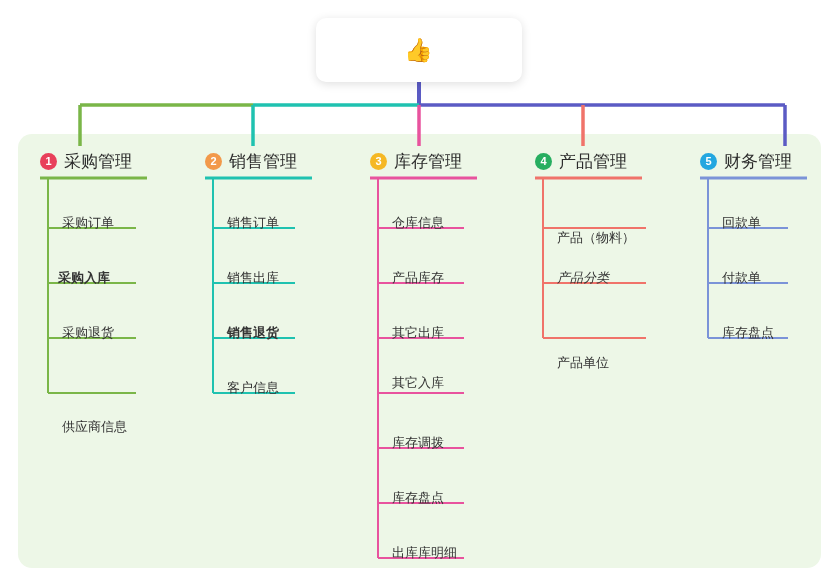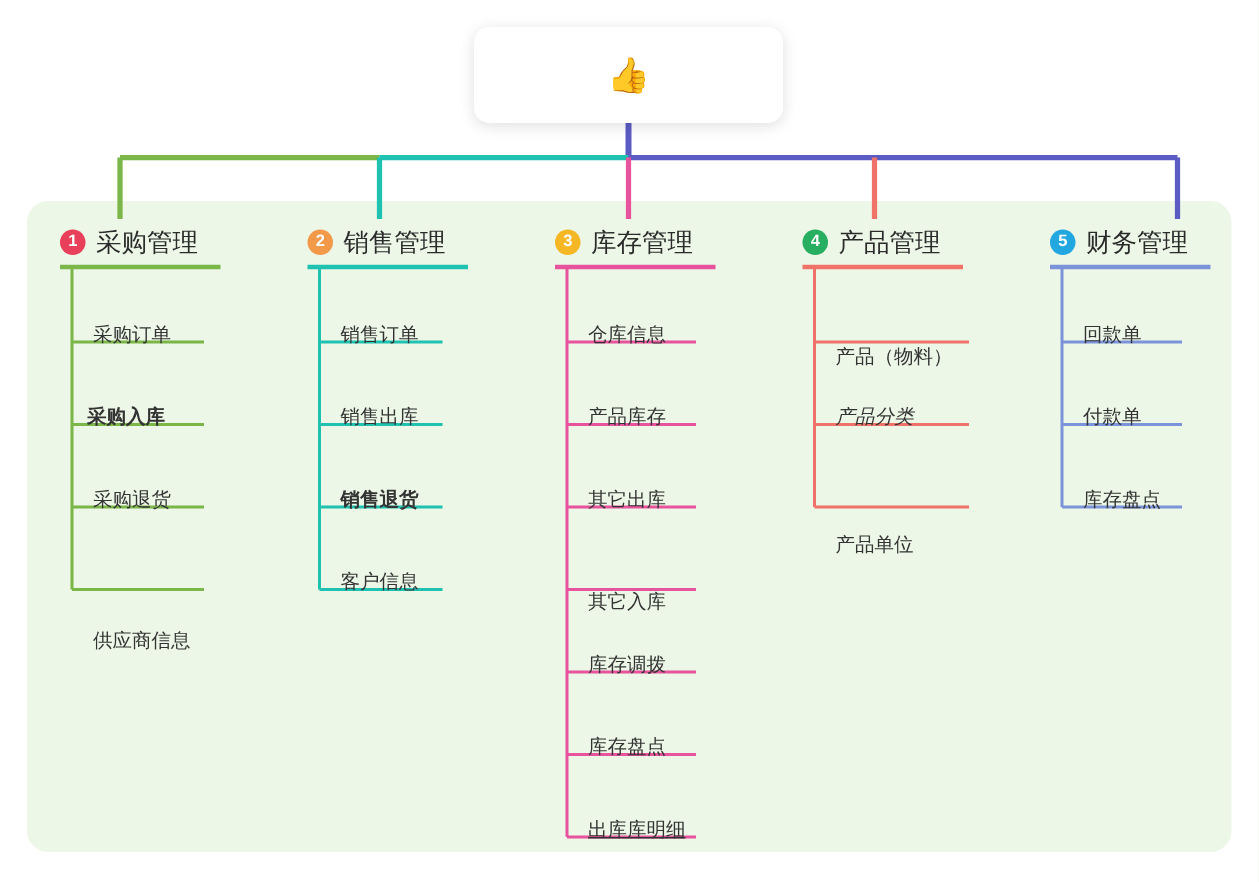--- a/index.html
+++ b/index.html
@@ -140,24 +140,24 @@
         <div class="leaf" style="left: 22px; top: 229px;">客户信息</div>
       </div>
       <div class="branch" style="left: 370px; top: 150px;">
         <div class="branch-head">
           <span class="badge" style="background: rgb(245, 184, 36);">3</span>
           <span class="branch-title">库存管理</span>
         </div>
         <div class="leaf" style="left: 22px; top: 64px;">仓库信息</div>
         <div class="leaf" style="left: 22px; top: 119px;">产品库存</div>
         <div class="leaf" style="left: 22px; top: 174px;">其它出库</div>
-        <div class="leaf" style="left: 22px; top: 242px;">其它入库</div>
+        <div class="leaf" style="left: 22px; top: 224px;">其它入库</div>
         <div class="leaf" style="left: 22px; top: 284px;">库存调拨</div>
         <div class="leaf" style="left: 22px; top: 339px;">库存盘点</div>
-        <div class="leaf" style="left: 22px; top: 394px; text-decoration: underline;">出库库明细</div>
+        <div class="leaf" style="left: 22px; top: 394px;">出库库明细</div>
       </div>
       <div class="branch" style="left: 535px; top: 150px;">
         <div class="branch-head">
           <span class="badge" style="background: rgb(39, 174, 96);">4</span>
           <span class="branch-title">产品管理</span>
         </div>
         <div class="leaf" style="left: 22px; top: 79px;">产品（物料）</div>
         <div class="leaf" style="left: 22px; top: 119px; font-style: italic;">产品分类</div>
         <div class="leaf" style="left: 22px; top: 174px; margin-top: 30px;">产品单位</div>
       </div>

